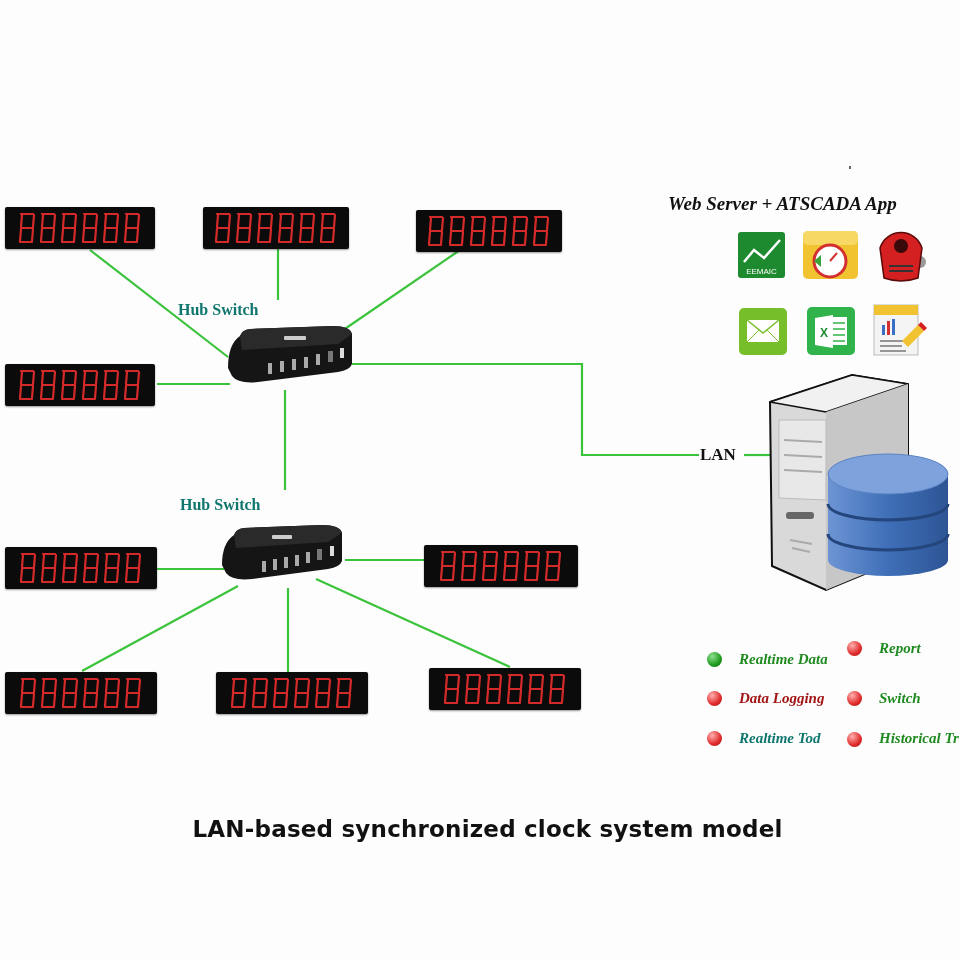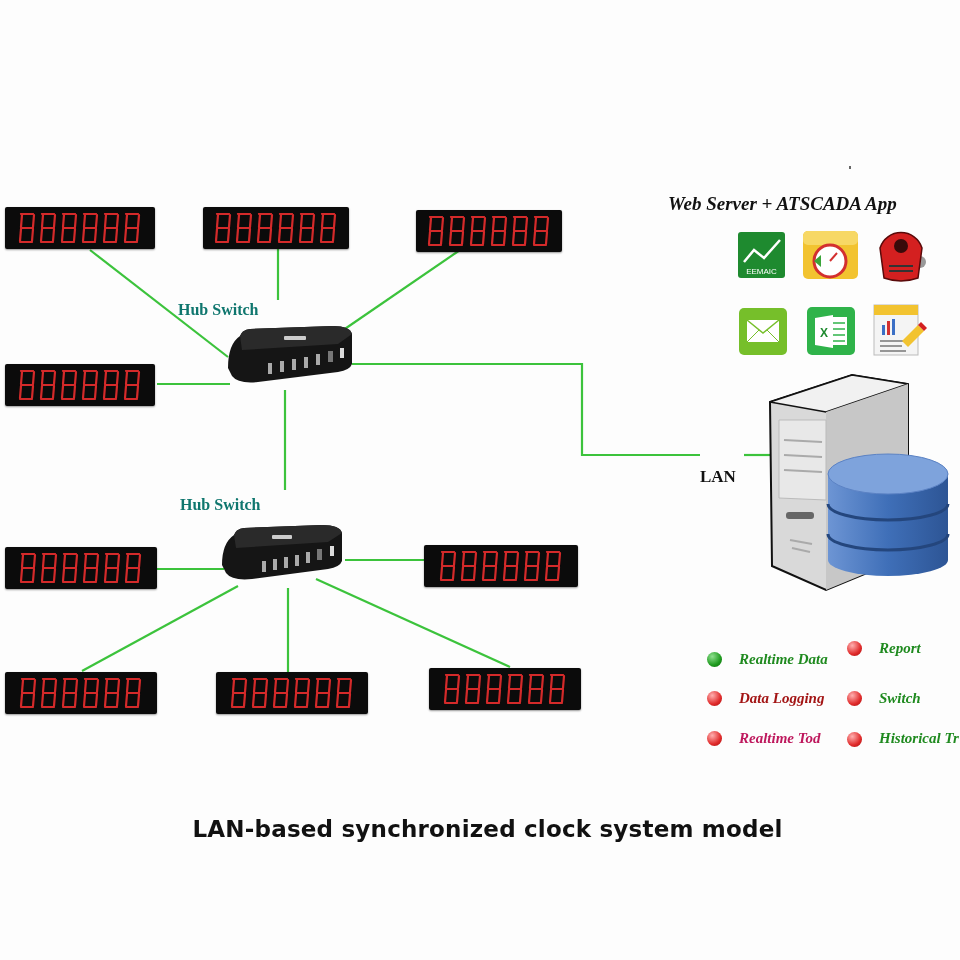--- a/index.html
+++ b/index.html
@@ -1,21 +1,21 @@
 <!DOCTYPE html>
 <html><head>
 <meta charset="utf-8">
 <style>
   html, body { margin: 0; padding: 0; background: #fdfdfd; }
   body { width: 960px; height: 960px; position: relative; overflow: hidden; font-family: "Liberation Serif", serif; }
   #canvas { position: absolute; left: 0; top: 0; }
   .clock { position: absolute; width: 150px; height: 42px; background: #0b0b0b; border-radius: 2px; box-shadow: 0 1px 2px rgba(0,0,0,.4); display: flex; align-items: center; justify-content: center; gap: 2px; }
   .clock svg { display: block; }
   .hub-label { position: absolute; font-family: "Liberation Serif", serif; font-weight: bold; font-size: 16px; color: #0f766e; }
-  .lan-label { position: absolute; font-family: "Liberation Serif", serif; font-weight: bold; font-size: 17px; color: #111; background: #fdfdfd; padding: 0 1px; margin-top: 22px; }
+  .lan-label { position: absolute; font-family: "Liberation Serif", serif; font-weight: bold; font-size: 17px; color: #111; background: #fdfdfd; padding: 0 1px; }
   .app-title { position: absolute; left: 668px; top: 193px; font-family: "Liberation Serif", serif; font-style: italic; font-weight: bold; font-size: 19px; color: #111; white-space: nowrap; }
   .feature { position: absolute; display: flex; align-items: center; gap: 17px; font-family: "Liberation Serif", serif; font-style: italic; font-weight: bold; font-size: 15px; white-space: nowrap; }
   .dot { width: 15px; height: 15px; border-radius: 50%; display: inline-block; }
   .caption { position: absolute; left: 0; width: 975px; top: 816px; text-align: center; font-family: "DejaVu Sans", sans-serif; font-weight: bold; font-size: 23px; color: #111; letter-spacing: 0.2px; }
   .tiny-mark { position: absolute; left: 849px; top: 166px; width: 2px; height: 3px; background: #666; }
 </style>
 </head>
 <body>
 
 <svg id="canvas" width="960" height="960">
@@ -673,20 +673,20 @@
 <div class="feature" style="left:707px;top:690px;justify-content:flex-end;">
   <span class="dot" style="background: radial-gradient(circle at 35% 30%, #ffb0b0, #e02a2a 60%, #a10f0f);"></span>
   <span style="color:#a31515">Data Logging</span>
 </div>
 <div class="feature" style="left:847px;top:690px;">
   <span class="dot" style="background: radial-gradient(circle at 35% 30%, #ffb0b0, #e02a2a 60%, #a10f0f);"></span>
   <span style="color:#1f8a1f">Switch</span>
 </div>
 <div class="feature" style="left:707px;top:730px;">
   <span class="dot" style="background: radial-gradient(circle at 35% 30%, #ffb0b0, #e02a2a 60%, #a10f0f);"></span>
-  <span style="color:#be185d">Realtime Tod</span>
+  <span style="color:#0f766e">Realtime Tod</span>
 </div>
 <div class="feature" style="left:847px;top:730px;align-items:flex-end;">
   <span class="dot" style="background: radial-gradient(circle at 35% 30%, #ffb0b0, #e02a2a 60%, #a10f0f);"></span>
   <span style="color:#1f8a1f">Historical Tr</span>
 </div>
 
 <div class="caption">LAN-based synchronized clock system model</div>
 
 </body></html>

